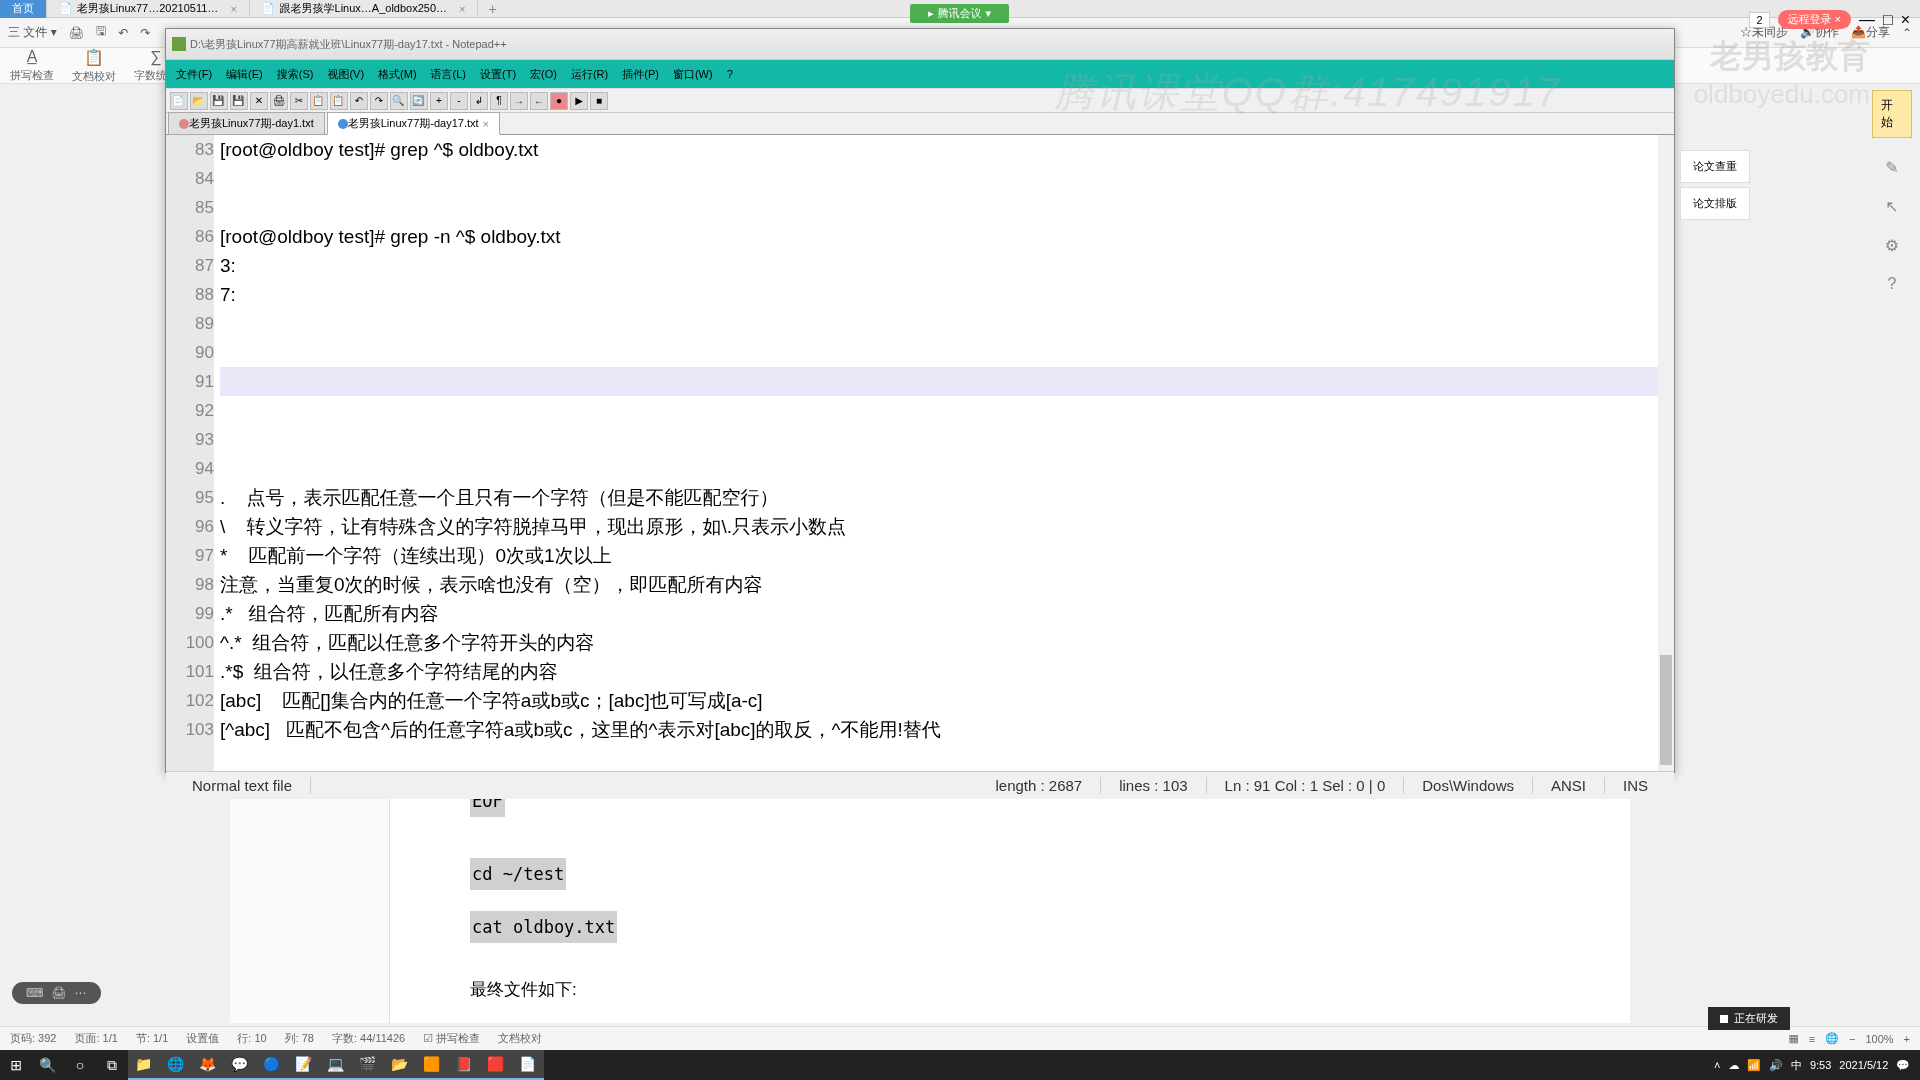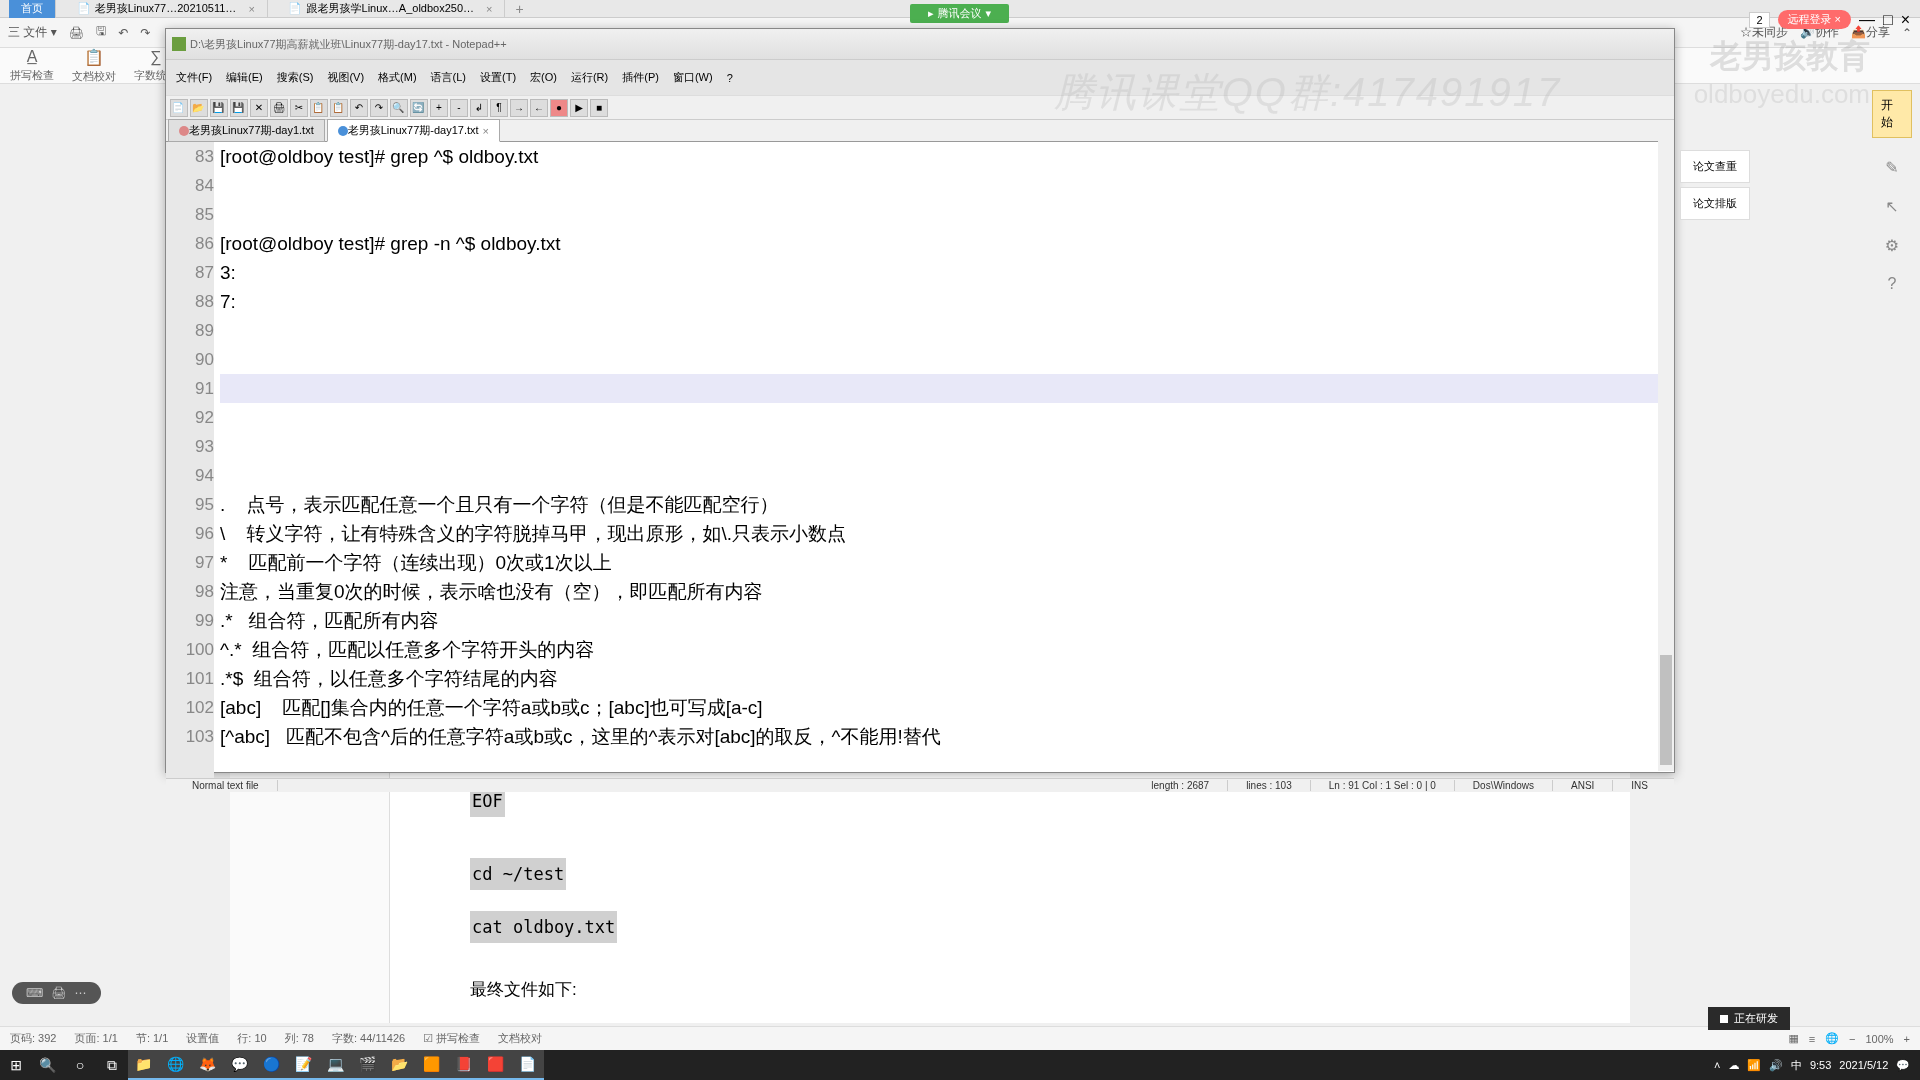--- a/index.html
+++ b/index.html
@@ -1,56 +1,56 @@
 <!DOCTYPE html>
 <html><head>
 <meta charset="utf-8">
 <style>
 * { margin: 0; padding: 0; box-sizing: border-box; font-family: "Microsoft YaHei", Arial, sans-serif; }
 body { width: 1920px; height: 1080px; background: #f0f0f0; overflow: hidden; position: relative; }
 
 .browser-tabs { height: 18px; background: #e8e8e8; display: flex; align-items: center; font-size: 11px; border-bottom: 1px solid #ccc; }
-.browser-tab { padding: 2px 12px; border-right: 1px solid #ccc; display: flex; align-items: center; gap: 4px; margin-left: 9px; }
+.browser-tab { padding: 2px 12px; border-right: 1px solid #ccc; display: flex; align-items: center; gap: 4px; }
 .browser-tab.blue { background: #4a90d9; color: #fff; }
 .browser-tab .close { margin-left: 8px; color: #888; }
 .new-tab { padding: 0 10px; color: #888; font-size: 14px; }
 
 .tencent-live { position: absolute; top: 4px; left: 910px; background: #4caf50; color: #fff; padding: 2px 18px; font-size: 11px; border-radius: 2px; display: flex; align-items: center; gap: 4px; }
 .top-right { position: absolute; top: 10px; right: 10px; display: flex; gap: 8px; align-items: center; }
 .badge-2 { background: #fff; border: 1px solid #ccc; padding: 1px 6px; font-size: 11px; }
 .login-btn { background: #ff6b6b; color: #fff; padding: 2px 10px; font-size: 11px; border-radius: 10px; }
 
 .word-toolbar { height: 30px; background: #f5f5f5; display: flex; align-items: center; padding: 0 8px; gap: 12px; font-size: 12px; color: #555; border-bottom: 1px solid #ddd; }
 
 .format-bar { height: 36px; background: #fafafa; display: flex; align-items: center; padding: 0 10px; gap: 18px; font-size: 11px; color: #666; border-bottom: 1px solid #ddd; }
 .fmt-item { display: flex; flex-direction: column; align-items: center; gap: 2px; }
 .fmt-icon { font-size: 16px; }
 
 .npp-container { position: absolute; top: 28px; left: 165px; width: 1510px; height: 745px; background: #fff; border: 1px solid #888; box-shadow: 0 2px 10px rgba(0,0,0,0.3); z-index: 50; }
 .npp-title { height: 20px; background: linear-gradient(#f0f0f0,#e0e0e0); display: flex; align-items: center; padding: 15px 6px; font-size: 11px; color: #666; border-bottom: 1px solid #ccc; }
 .npp-title .icon { width: 14px; height: 14px; background: #6b9e3f; margin-right: 4px; }
-.npp-menu { height: 36px; background: #e5e5e5; display: flex; align-items: center; padding: 0 4px; font-size: 11px; gap: 2px; border-bottom: 1px solid #ddd; }
+.npp-menu { height: 29px; background: #14b8a6; display: flex; align-items: center; padding: 0 4px; font-size: 11px; gap: 2px; border-bottom: 1px solid #ddd; }
 .npp-menu span { padding: 2px 6px; }
 .npp-icons { height: 24px; background: #f0f0f0; display: flex; align-items: center; padding: 0 4px; gap: 2px; border-bottom: 1px solid #ccc; }
 .npp-icons .ico { width: 18px; height: 18px; background: #ddd; border: 1px solid #bbb; font-size: 10px; display: flex; align-items: center; justify-content: center; }
 .npp-tabs { height: 22px; background: #f0f0f0; display: flex; align-items: center; padding: 0 2px; border-bottom: 1px solid #999; }
 .npp-tab { padding: 3px 10px; font-size: 11px; background: #e0e0e0; border: 1px solid #aaa; margin-right: 2px; display: flex; align-items: center; }
 .npp-tab.active { background: #fff; border-bottom: 1px solid #fff; }
 .npp-tab .dot { width: 10px; height: 10px; background: #d88; border-radius: 50%; }
 .npp-tab.active .dot { background: #4a90d9; }
 
 .npp-editor { display: flex; height: 636px; overflow: hidden; font-family: Consolas, monospace; }
 .gutter { width: 48px; background: #e8e8e8; text-align: right; padding-right: 0; color: #888; font-size: 17px; line-height: 29px; }
 .code { flex: 1; padding-left: 6px; font-size: 19px; line-height: 29px; color: #000; white-space: pre; position: relative; }
 .code-line { height: 29px; }
 .code-line.hl { background: #e8e8f8; }
 .scroll-v { position: absolute; right: 0; top: 106px; width: 16px; height: 636px; background: #f0f0f0; }
 .scroll-thumb { position: absolute; right: 2px; width: 12px; background: #c0c0c0; }
 
-.npp-status { height: 14px; background: #f0f0f0; border-top: 1px solid #ccc; display: flex; align-items: center; font-size: 10px; color: #333; padding: 0 8px; }
+.npp-status { height: 28px; background: #f0f0f0; border-top: 1px solid #ccc; display: flex; align-items: center; font-size: 15px; color: #333; padding: 0 8px; }
 .npp-status .seg { padding: 0 18px; border-right: 1px solid #ccc; }
 
 .watermark { position: absolute; top: 35px; right: 50px; z-index: 60; opacity: 0.25; pointer-events: none; text-align: right; }
 .watermark .logo { font-size: 32px; color: #888; font-weight: bold; }
 .watermark .url { font-size: 26px; color: #aaa; }
 .watermark .qq { position: absolute; top: 30px; left: -640px; font-size: 40px; color: #aaa; letter-spacing: 2px; font-style: italic; }
 
 .right-panel { position: absolute; top: 150px; right: 170px; width: 70px; z-index: 55; }
 .right-item { background: #fff; border: 1px solid #ddd; padding: 8px 4px; font-size: 11px; text-align: center; margin-bottom: 4px; }
 

